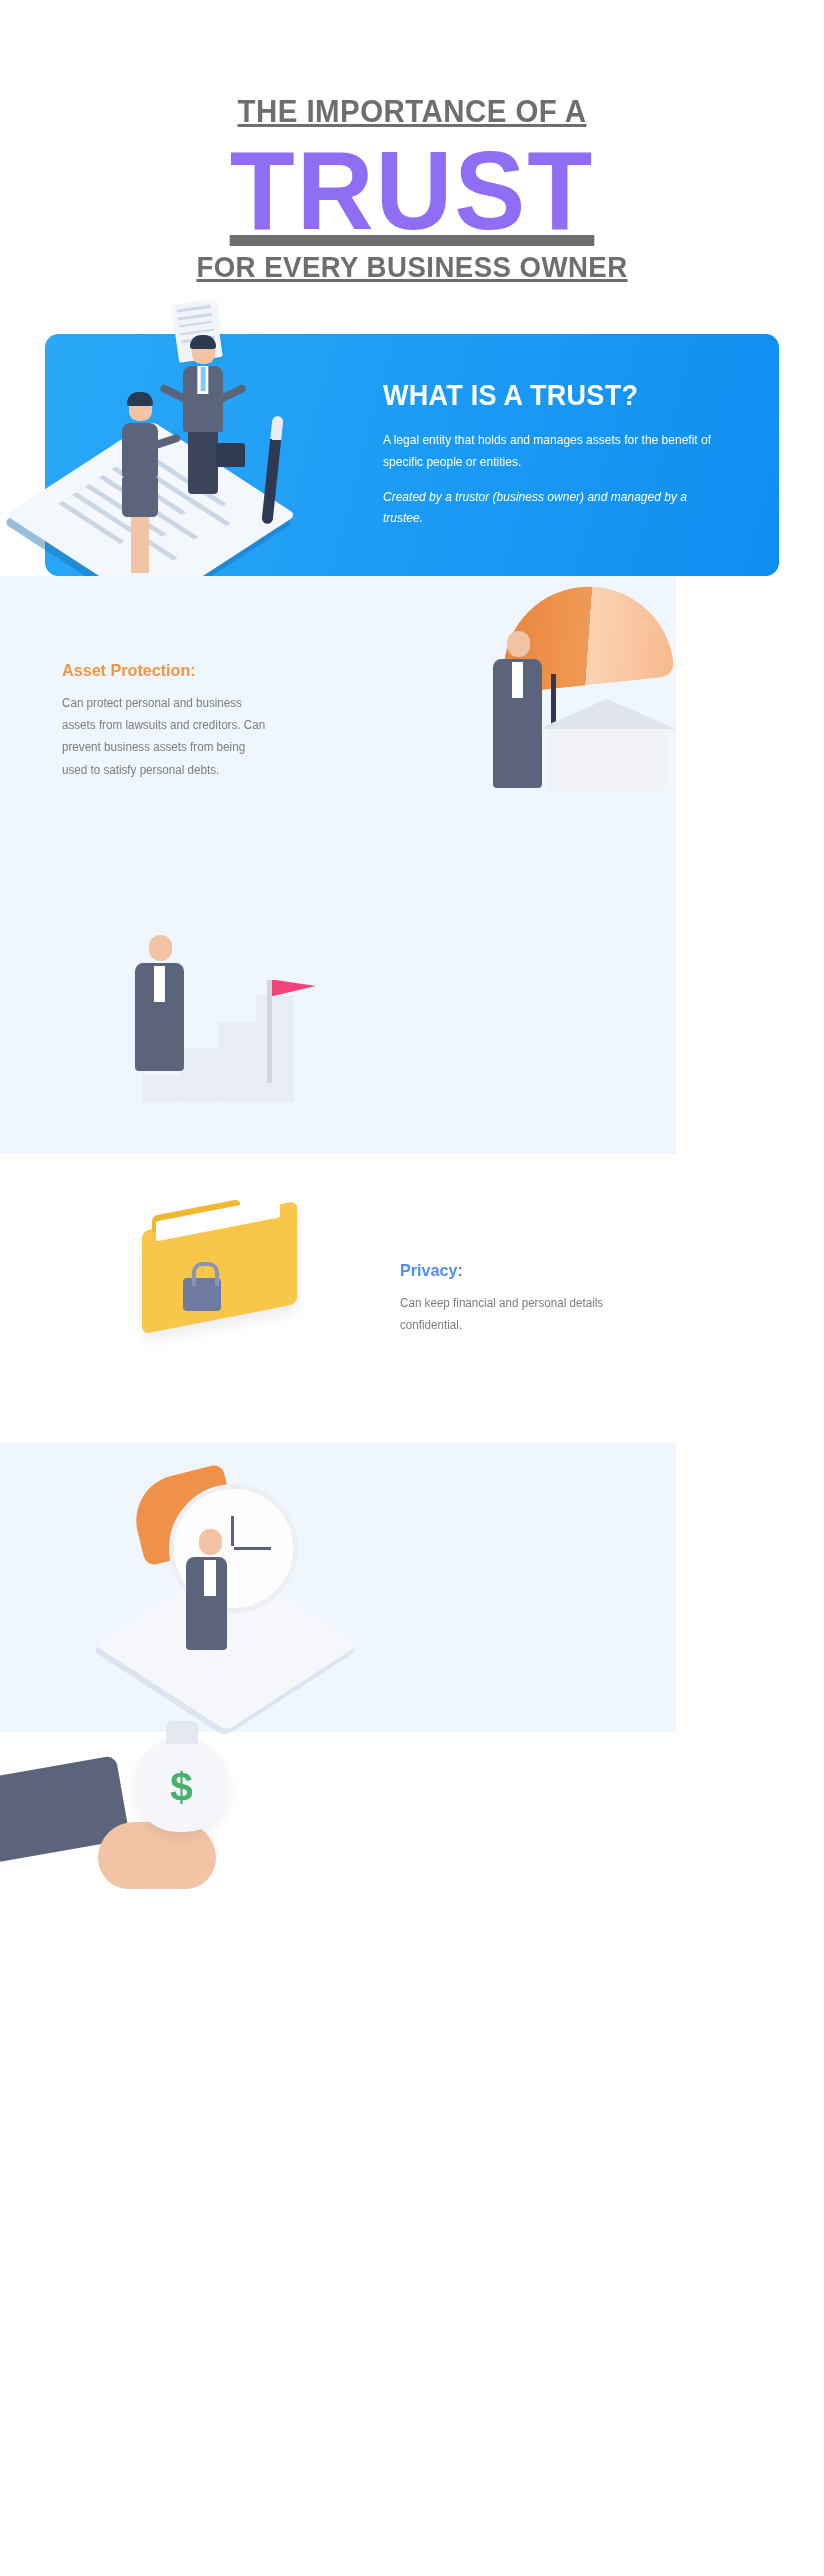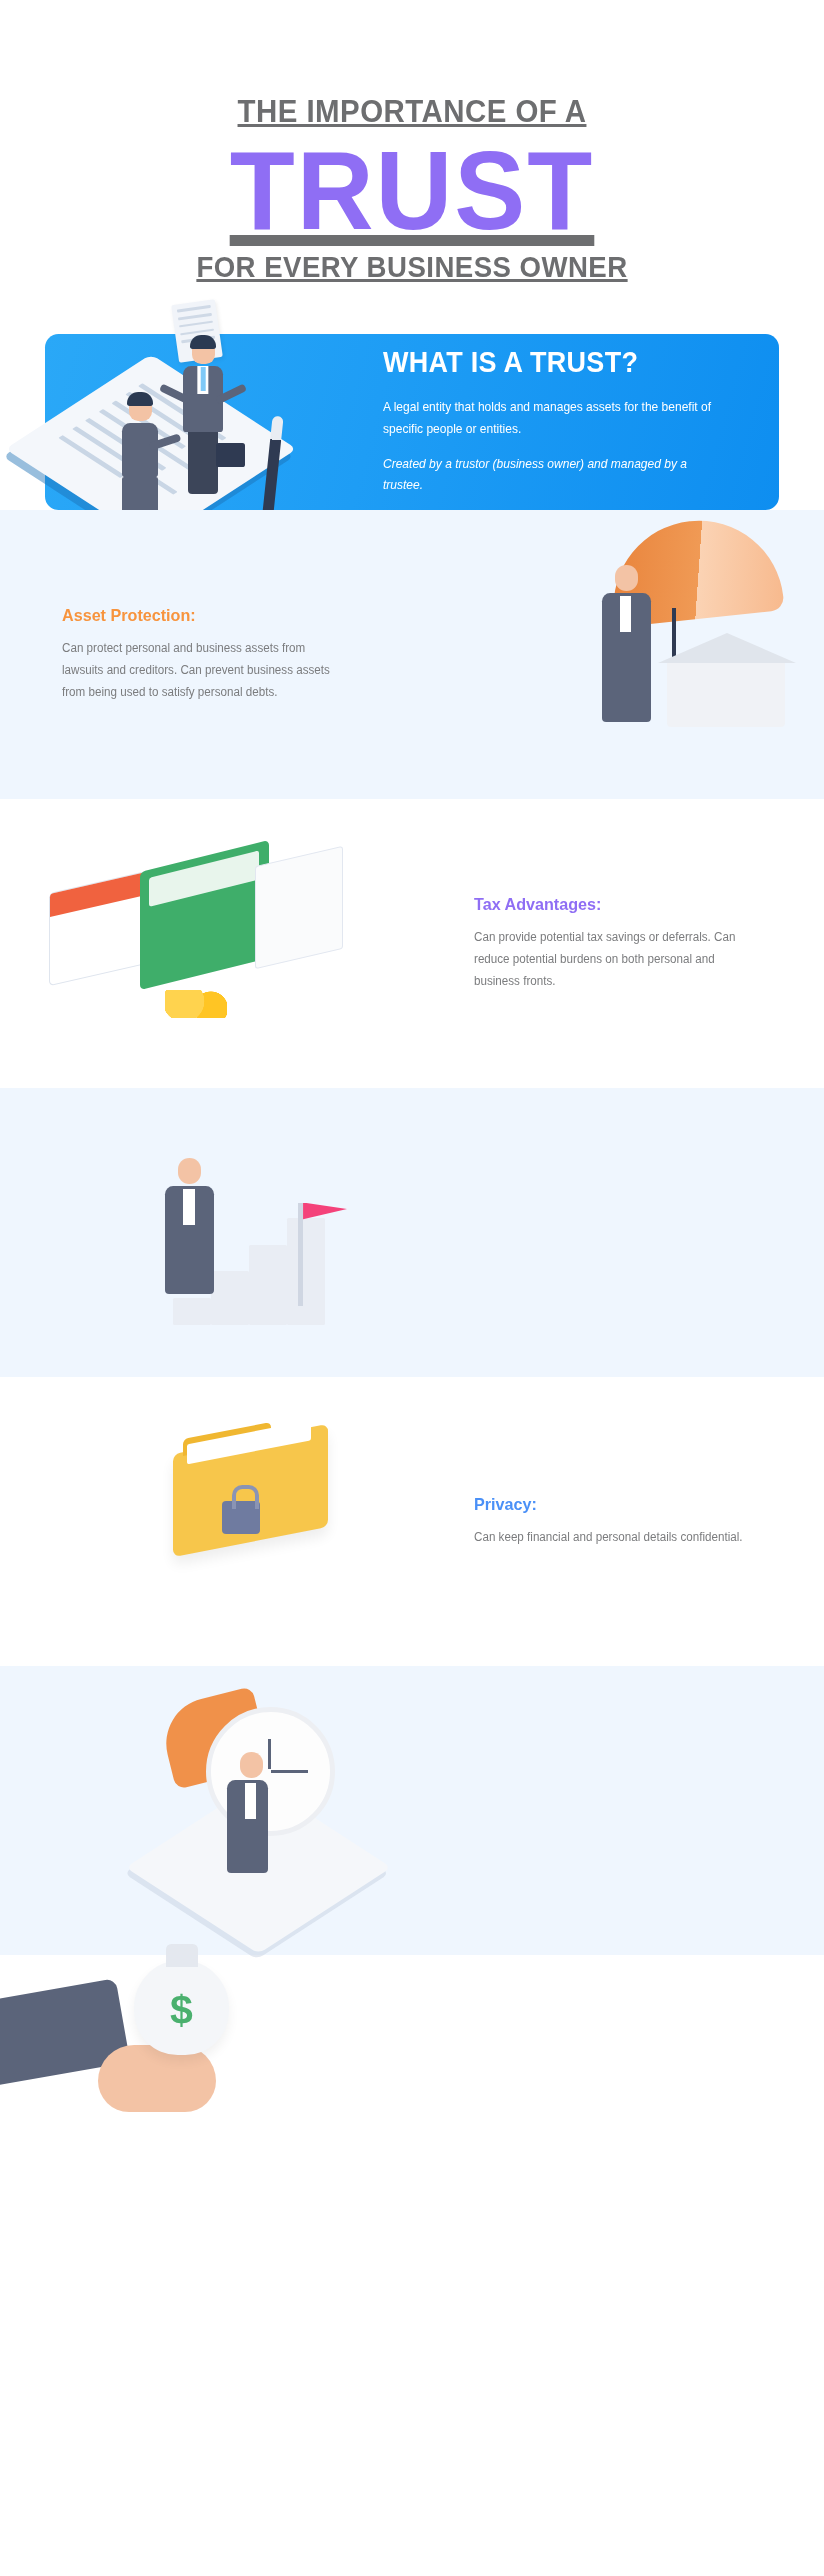--- a/index.html
+++ b/index.html
@@ -27,21 +27,21 @@
   .hdr-bottom {
     font-size:30px; letter-spacing:0.5px; color:#6d6e70;
     font-weight:700; line-height:1.05;
     transform:scaleX(0.92); transform-origin:center;
   }
 
   
   .banner-wrap { padding:31px 45px 0; position:relative; }
   .banner {
     position:relative;
-    height:176px;
+    height:242px;
     border-radius:13.4px;
     background:linear-gradient(105deg,#2aa8f7 0%,#1e9df5 45%,#0e8ef0 100%);
     display:flex; align-items:center;
   }
   .banner-art { width:46%; position:relative; height:100%; }
   .banner-text { width:54%; padding-right:57px; }
   .banner-title {
     color:#fff; font-size:29px; font-weight:700; letter-spacing:0.3px;
     transform:scaleX(0.93); transform-origin:left; margin-bottom:17.5px;
   }
@@ -90,21 +90,21 @@
   .sec-head {
     text-align:center; font-size:29px; font-weight:700; color:#6d6e70;
     line-height:1.42; letter-spacing:0.3px;
     transform:scaleX(0.93); transform-origin:center;
   }
   .sec-head-wrap { padding:62px 0 49px; }
   .sec-head-wrap.considerations { padding:88px 0 62px; }
 
   
   .benefit {
-    position:relative; width:824px; min-height:289px;
+    position:relative; width:676px; min-height:289px;
     display:flex; align-items:center;
   }
   .benefit.tint { background:#eff6fe; }
   .benefit .txt { width:50%; padding:0 62px; }
   .benefit.right .txt { order:2; }
   .benefit .art { width:50%; position:relative; height:247px; }
   .benefit.right .art { order:1; }
   .b-title { font-size:17px; font-weight:700; line-height:1.28; margin-bottom:10.3px; transform:scaleX(0.95); transform-origin:left; }
   .b-body { font-size:12px; line-height:1.85; color:#7b7c7e; font-weight:400; transform:scaleX(0.97); transform-origin:left; }
 
@@ -226,34 +226,20 @@
       <div class="b-body">Can protect personal and business assets from lawsuits and creditors. Can prevent business assets from being used to satisfy personal debts.</div>
     </div>
     <div class="art">
       <div class="umbrella"></div>
         <div class="umb-stick"></div>
       <div class="house"></div>
         <div class="suitman"></div>
     </div>
   </div>
 
-  <div class="benefit right">
-    <div class="txt">
-      <div class="b-title" style="color:#8f6ef4">Tax Advantages:</div>
-      <div class="b-body">Can provide potential tax savings or deferrals. Can reduce potential burdens on both personal and business fronts.</div>
-    </div>
-    <div class="art">
-      <div class="cal"></div>
-        <div class="calcbox">
-          <i></i>
-        </div>
-      <div class="board"></div>
-        <div class="coins"></div>
-    </div>
-  </div>
 
   <div class="benefit tint">
     <div class="art">
       <div class="stairs">
         <span style="left:0;width:38px;height:27px;"></span>
         <span style="left:38px;width:38px;height:54px;"></span>
         <span style="left:76px;width:38px;height:80px;"></span>
         <span style="left:114px;width:38px;height:107px;"></span>
         <div class="flag"></div>
       </div>

